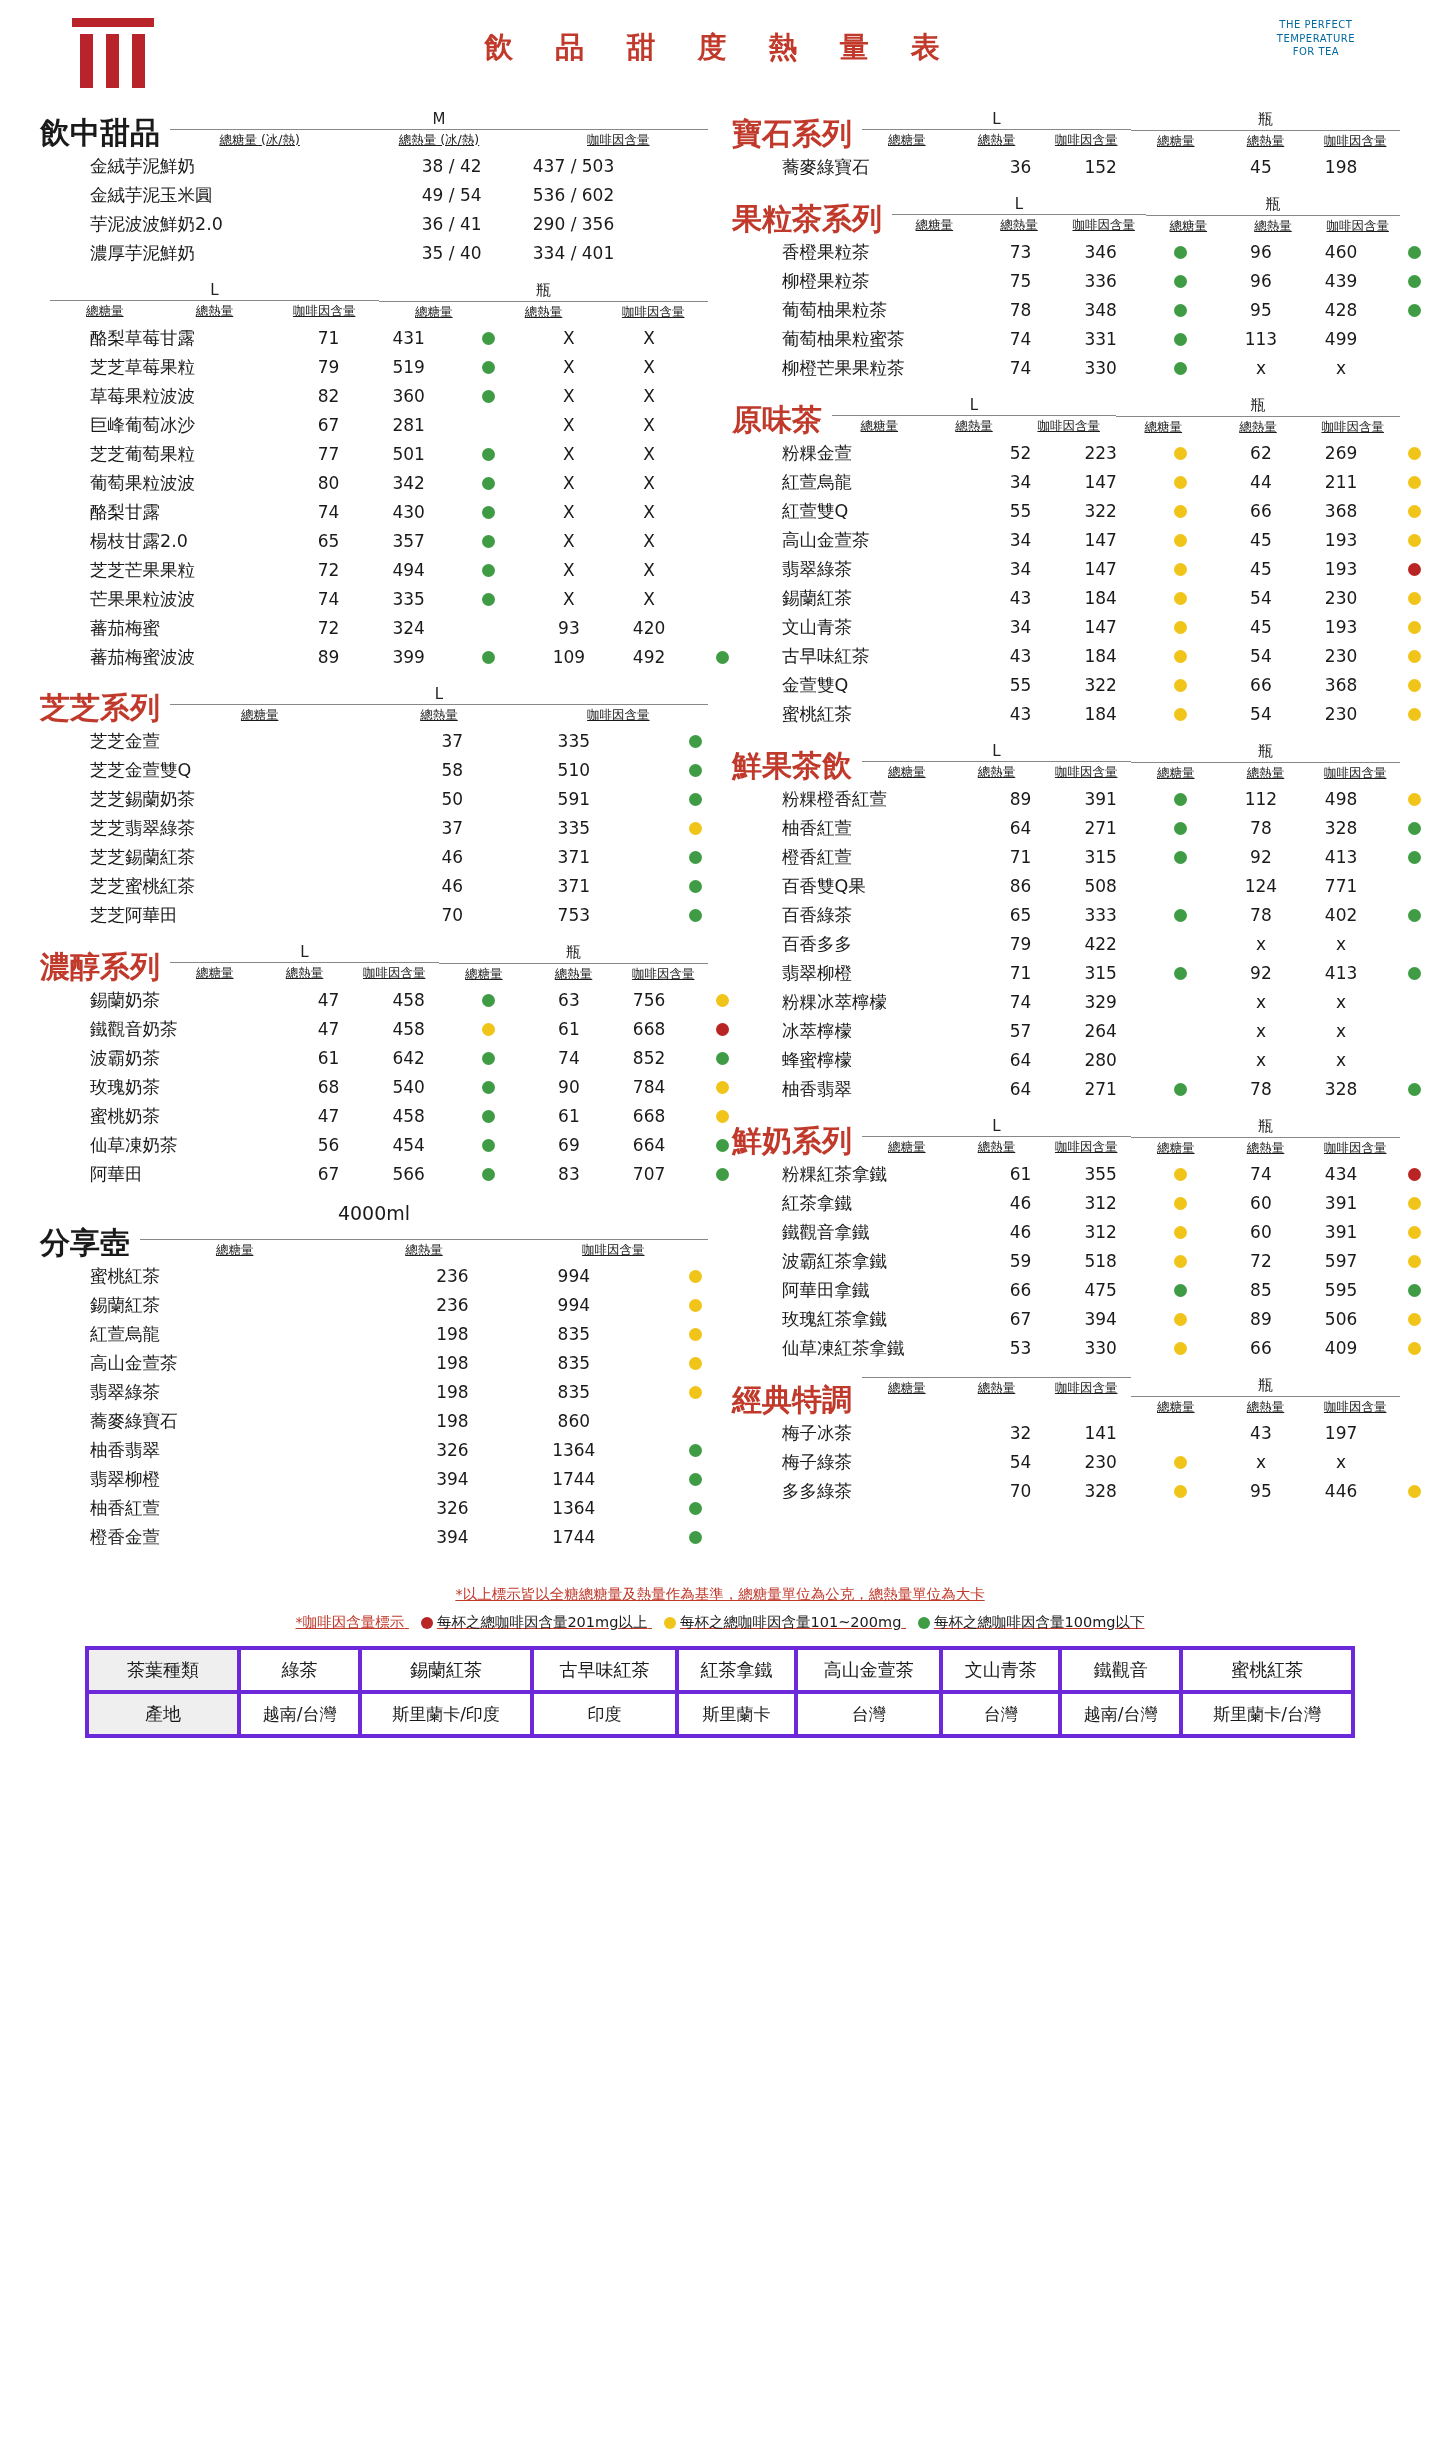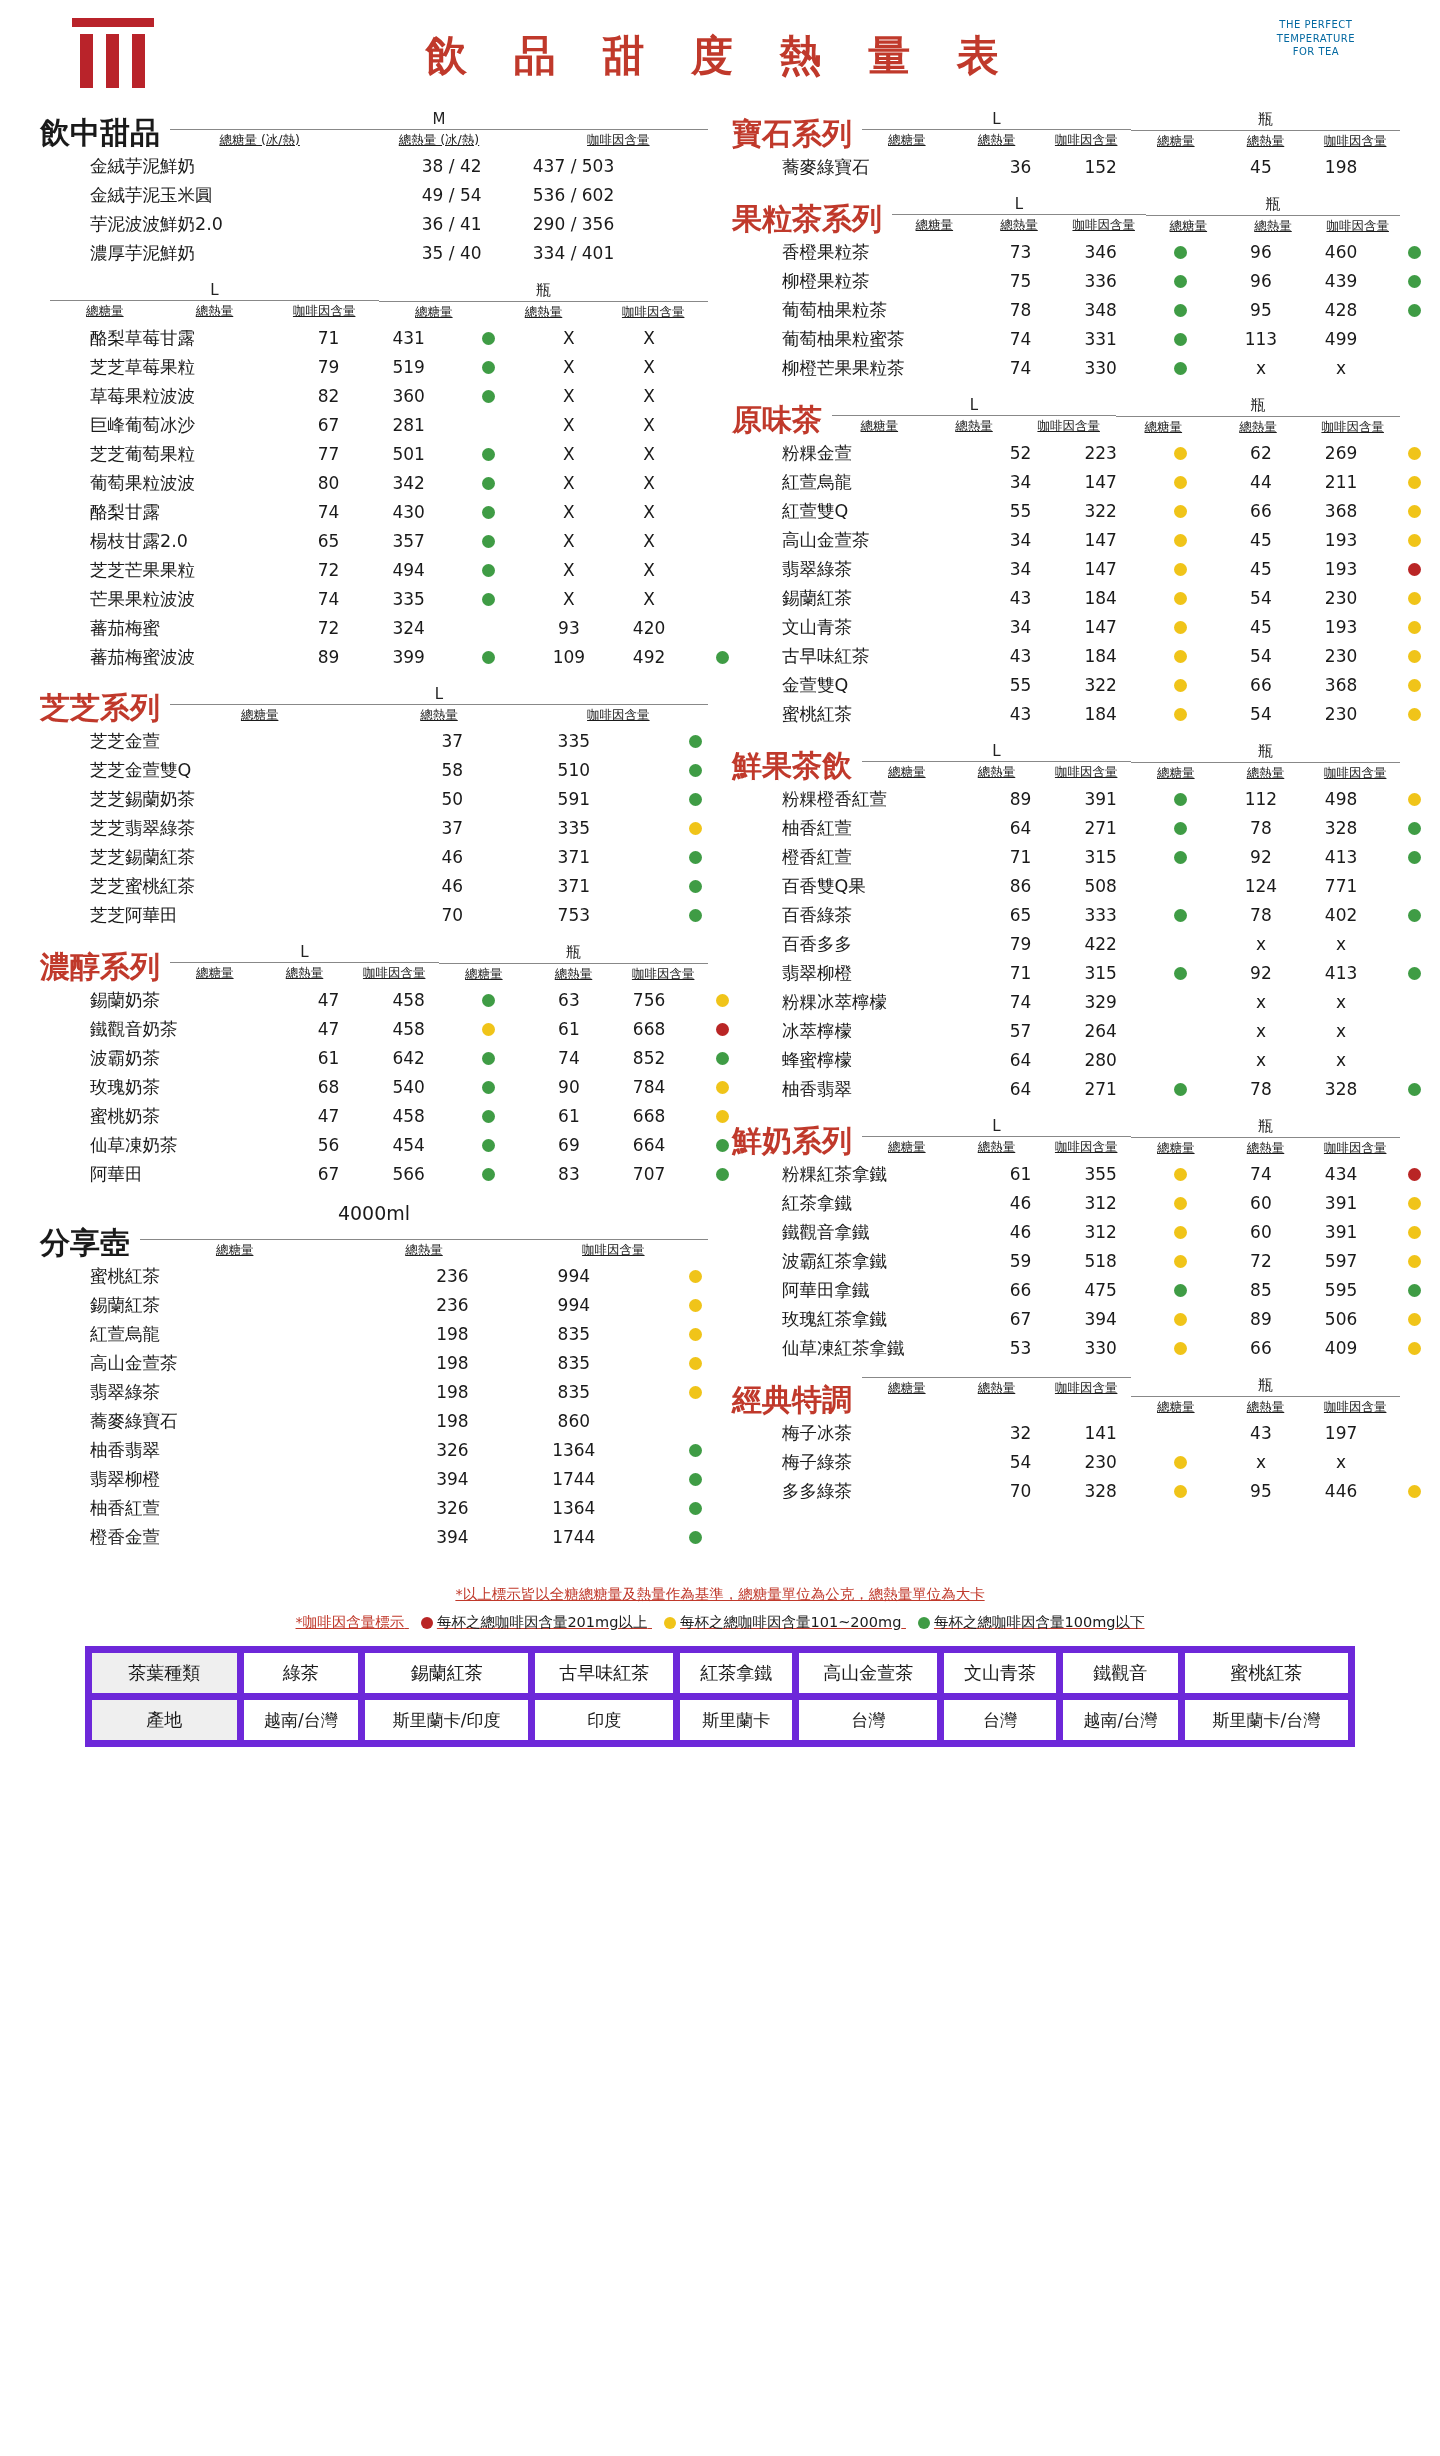--- a/index.html
+++ b/index.html
@@ -31,21 +31,21 @@
     width: 86px;
     height: 78px;
     color: #b9232a;
   }
   .logo svg { display: block; }
   .main-title {
     position: absolute;
     left: 50%;
     transform: translateX(-50%);
     top: 28px;
-    font-size: 42px;
+    font-size: 29px;
     font-weight: bold;
     color: #c0392b;
     letter-spacing: 16px;
     white-space: nowrap;
     font-family: "DejaVu Sans", "Liberation Sans", sans-serif;
   }
   .brand-en {
     position: absolute;
     right: 55px;
     top: 18px;
@@ -167,21 +167,21 @@
     vertical-align: middle;
   }
 
   
   .origin-wrap { padding: 0 55px; margin-top: 10px; }
   table.origin {
     width: 100%;
     border-collapse: collapse;
   }
   table.origin td, table.origin th {
-    border: 7px solid #6d28d9;
+    border: 4px solid #6d28d9;
     text-align: center;
     font-size: 17px;
     padding: 8px 2px;
     font-weight: normal;
   }
   table.origin .lbl {
     background: #efefef;
     width: 12%;
     font-size: 18px;
   }

